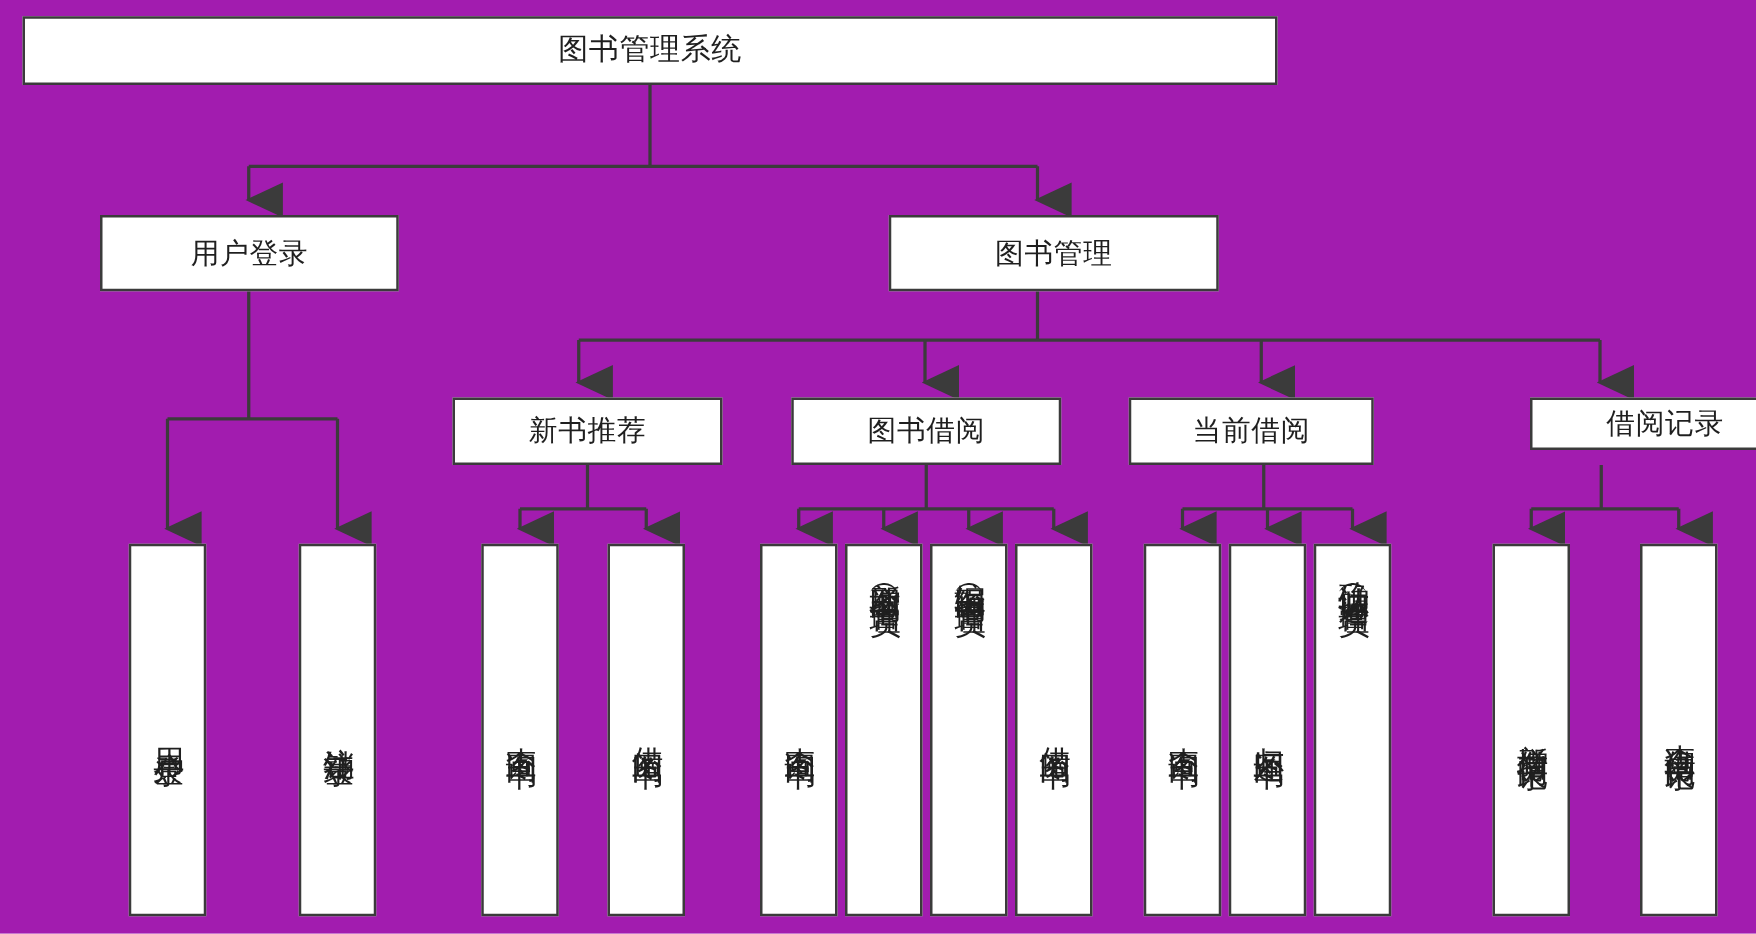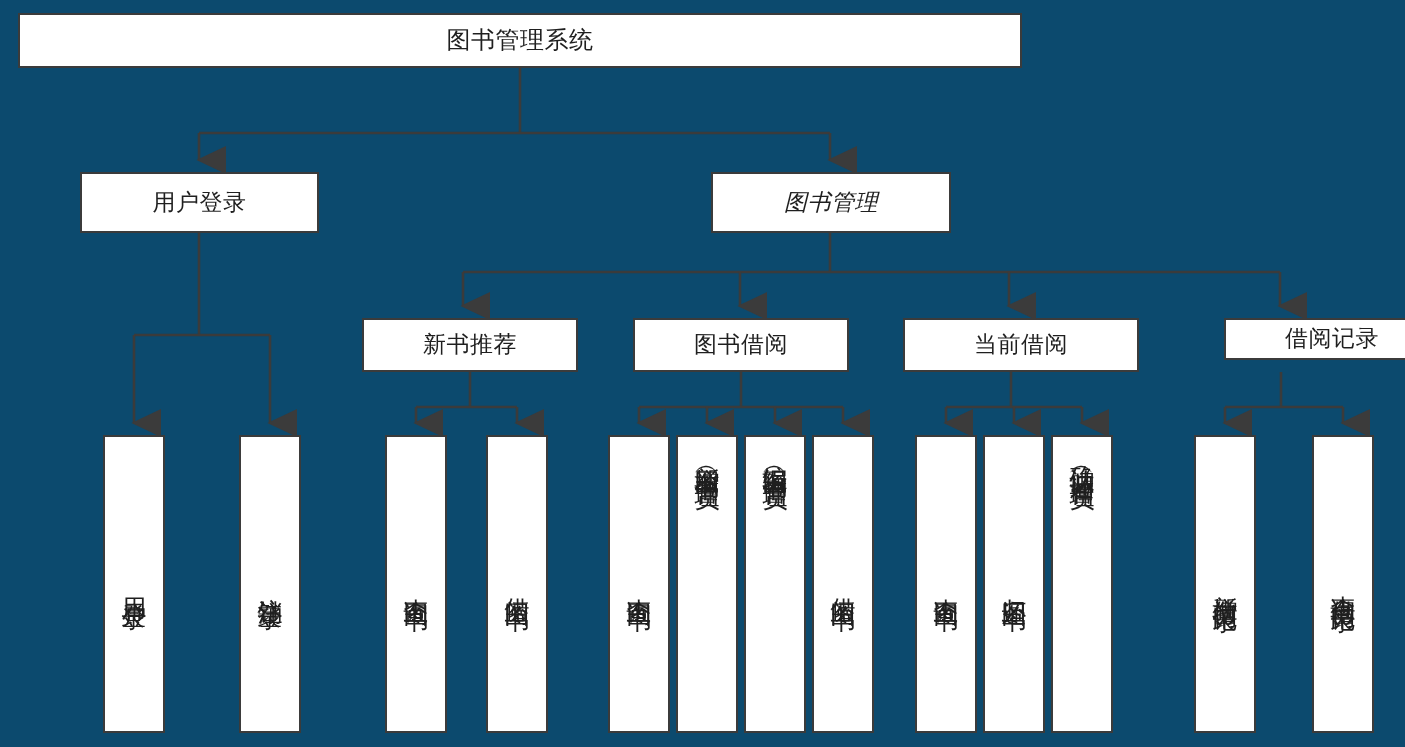--- a/index.html
+++ b/index.html
@@ -4,21 +4,21 @@
 <style>
   html,body{margin:0;padding:0;background:#ffffff;}
   body{
     font-family:"Liberation Sans","DejaVu Sans",sans-serif;
     -webkit-font-smoothing:antialiased;
   }
   #canvas{
     position:relative;
     width:1405px;
     height:747px;
-    background:#0c4a6e;
+    background:#a21caf;
     overflow:hidden;
   }
   #wires{
     position:absolute;
     left:0;top:0;
     width:1405px;height:747px;
     pointer-events:none;
   }
   .node{
     position:absolute;
@@ -126,31 +126,31 @@
     </g>
   </svg>
 
   <div class="node h-node" id="n-root" style="left:18px;top:13px;width:1004px;height:55px;">
     <span class="lbl">图书管理系统</span>
   </div>
 
   <div class="node h-node" style="left:80px;top:172px;width:239px;height:61px;">
     <span class="lbl">用户登录</span>
   </div>
-  <div class="node h-node" style="left:711px;top:172px;width:240px;height:61px;font-style:italic;">
+  <div class="node h-node" style="left:711px;top:172px;width:264px;height:61px;">
     <span class="lbl">图书管理</span>
   </div>
 
   <div class="node h-node" style="left:633px;top:318px;width:216px;height:54px;">
     <span class="lbl">图书借阅</span>
   </div>
   <div class="node h-node" style="left:362px;top:318px;width:216px;height:54px;">
     <span class="lbl">新书推荐</span>
   </div>
-  <div class="node h-node" style="left:903px;top:318px;width:236px;height:54px;">
+  <div class="node h-node" style="left:903px;top:318px;width:196px;height:54px;">
     <span class="lbl">当前借阅</span>
   </div>
   <div class="node h-node" style="left:1224px;top:318px;width:216px;height:42px;">
     <span class="lbl">借阅记录</span>
   </div>
 
   <div class="node v-node centered" style="left:103px;top:435px;width:62px;height:298px;">
     <span class="lbl">用户登录</span>
   </div>
   <div class="node v-node centered" style="left:239px;top:435px;width:62px;height:298px;">

